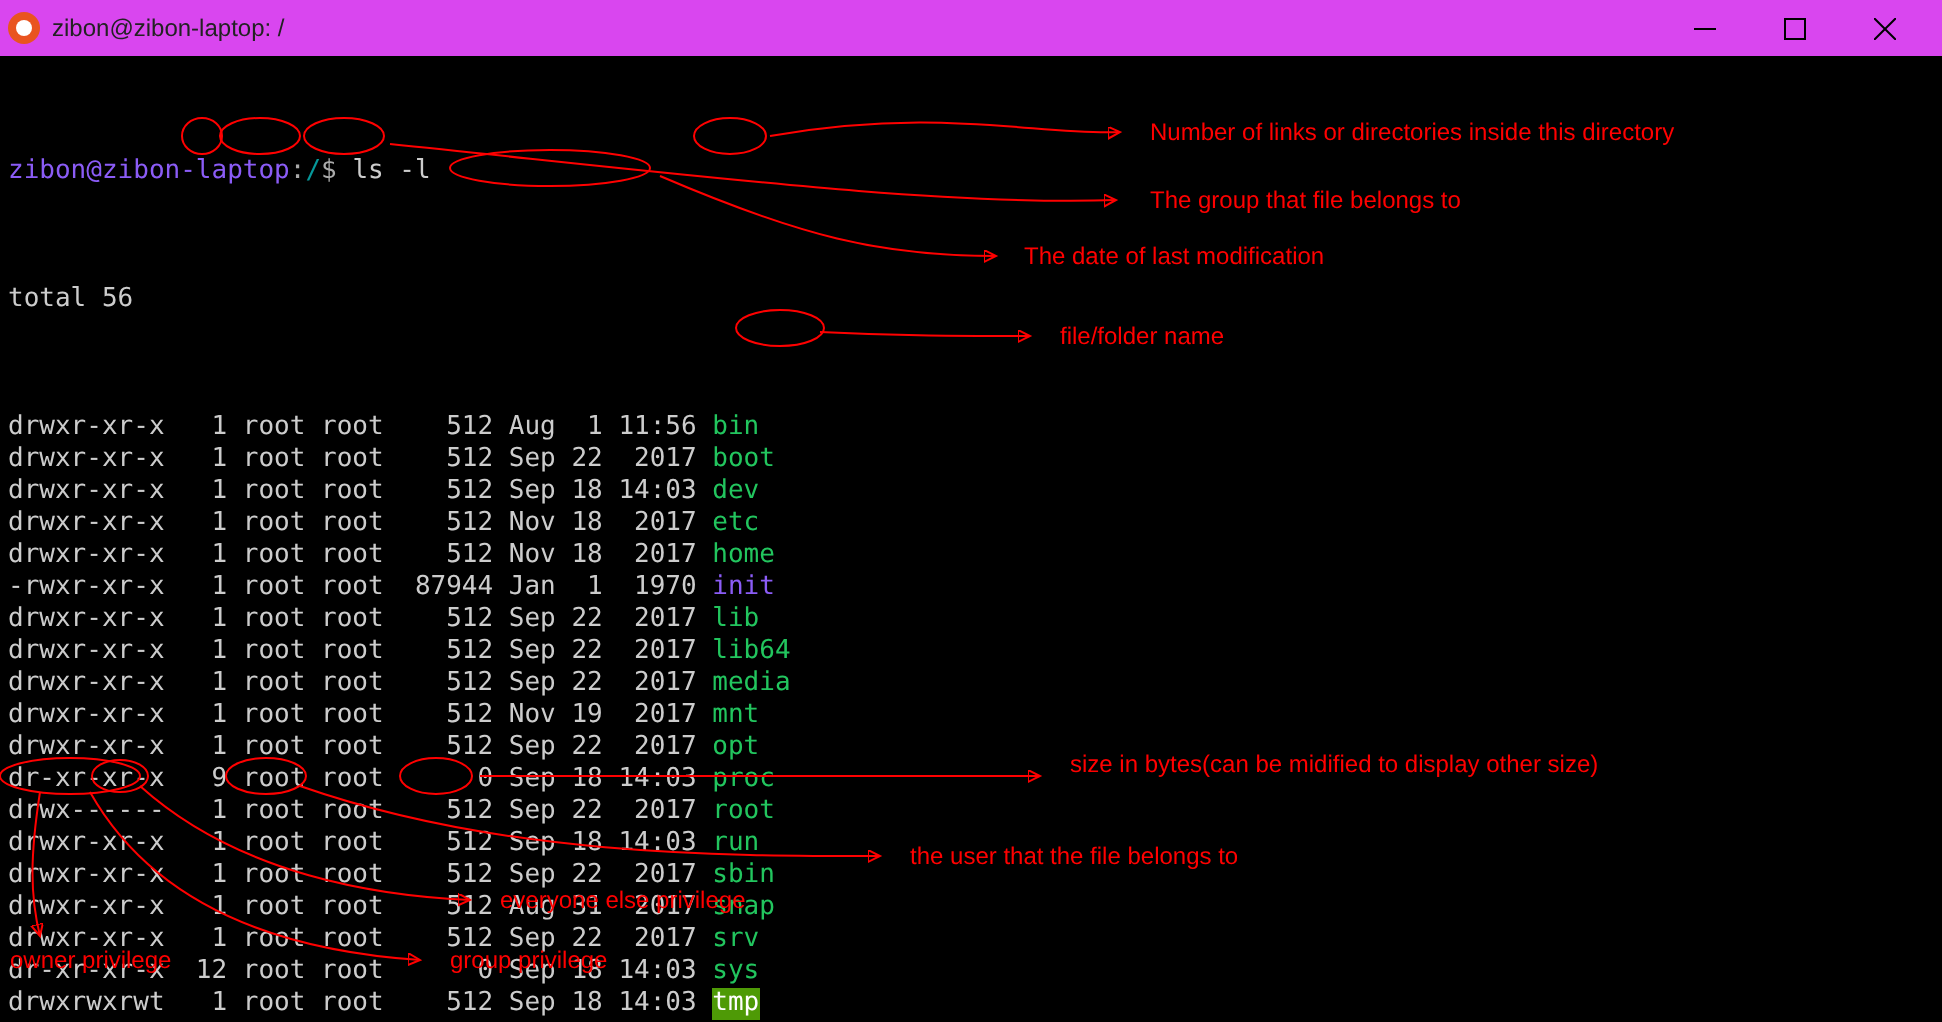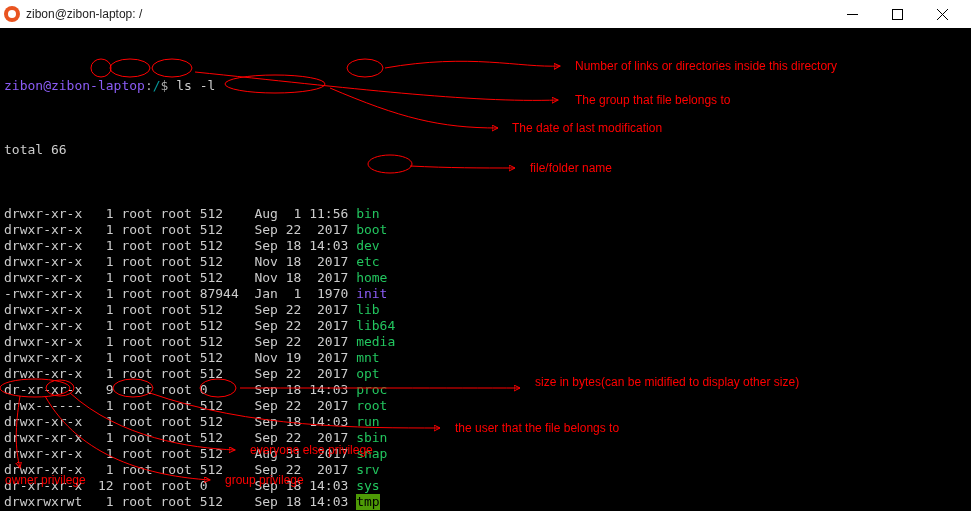--- a/index.html
+++ b/index.html
@@ -1,39 +1,39 @@
 <!DOCTYPE html>
 <html><head>
 <meta charset="utf-8">
 <style>
   html,body{margin:0;padding:0;background:#000;font-family:"DejaVu Sans Mono","Consolas",monospace;font-size:13px;color:#ccc;width:971px;height:511px;overflow:hidden}
   
-  .titlebar{height:28px;background:#ffffff;display:flex;align-items:center;padding:0 6px 0 4px;color:#222;font-family:"Segoe UI",sans-serif;font-size:12px}
+  .titlebar{height:28px;background:#d946ef;display:flex;align-items:center;padding:0 6px 0 4px;color:#222;font-family:"Segoe UI",sans-serif;font-size:12px}
   .ubuntu-badge{width:16px;height:16px;border-radius:50%;background:#e95420;margin-right:6px;position:relative}
   .ubuntu-badge::after{content:"";position:absolute;inset:4px;border-radius:50%;background:#fff}
   .title-txt{flex:0 0 auto}
   .title-spacer{flex:1}
   .win-btn{width:45px;height:28px;display:flex;align-items:center;justify-content:center;color:#000}
   .win-btn svg{width:11px;height:11px;stroke:#000;stroke-width:1;fill:none}
   
   .term{position:relative;padding:2px 4px;white-space:pre;line-height:16px}
   .row{height:16px}
   .c{display:inline-block}
   .green{color:#8b5cf6}
   .cyan{color:#06989a}
   .gray{color:#aaaaaa}
   .blue{color:#22c55e}
   .white{color:#cccccc}
-  .hl-green{background:#4e9a06;color:#000000}
+  .hl-green{background:#4e9a06;color:#ffffff}
   
   .perm {width:11ch}
   .lnk  {width:3ch;text-align:right}
   .own  {width:5ch}
   .grp  {width:5ch}
-  .size {width:6ch;}
+  .size {width:6ch;text-align:right}
   .date {width:13ch}
   .nm   {}
   
   .ann{position:absolute;inset:0;pointer-events:none}
   .ann text{font-family:"Segoe UI",sans-serif;font-size:12px;fill:#ff0000}
   .ann path,.ann ellipse,.ann line{stroke:#ff0000;stroke-width:1;fill:none}
   .marker{fill:#ff0000}
 </style>
 </head>
 <body>
@@ -57,21 +57,21 @@
         <line x1="0" y1="0" x2="11" y2="11"></line>
         <line x1="11" y1="0" x2="0" y2="11"></line>
       </svg>
   </div>
 </div>
 
 <div class="term">
   
   <div class="row"><span class="green">zibon@zibon-laptop</span><span class="gray">:</span><span class="cyan">/</span><span class="gray">$ </span><span class="white">ls -l</span></div>
   
-  <div class="row white">total 66</div>
+  <div class="row white">total 56</div>
   
   <div id="rows"><div class="row"><span class="c perm white">drwxr-xr-x</span><span class="c lnk  white">1</span> <span class="c own  white">root</span><span class="c grp  white">root</span><span class="c size white">512</span> <span class="c date white">Aug  1 11:56</span><span class="c nm blue">bin</span></div><div class="row"><span class="c perm white">drwxr-xr-x</span><span class="c lnk  white">1</span> <span class="c own  white">root</span><span class="c grp  white">root</span><span class="c size white">512</span> <span class="c date white">Sep 22  2017</span><span class="c nm blue">boot</span></div><div class="row"><span class="c perm white">drwxr-xr-x</span><span class="c lnk  white">1</span> <span class="c own  white">root</span><span class="c grp  white">root</span><span class="c size white">512</span> <span class="c date white">Sep 18 14:03</span><span class="c nm blue">dev</span></div><div class="row"><span class="c perm white">drwxr-xr-x</span><span class="c lnk  white">1</span> <span class="c own  white">root</span><span class="c grp  white">root</span><span class="c size white">512</span> <span class="c date white">Nov 18  2017</span><span class="c nm blue">etc</span></div><div class="row"><span class="c perm white">drwxr-xr-x</span><span class="c lnk  white">1</span> <span class="c own  white">root</span><span class="c grp  white">root</span><span class="c size white">512</span> <span class="c date white">Nov 18  2017</span><span class="c nm blue">home</span></div><div class="row"><span class="c perm white">-rwxr-xr-x</span><span class="c lnk  white">1</span> <span class="c own  white">root</span><span class="c grp  white">root</span><span class="c size white">87944</span> <span class="c date white">Jan  1  1970</span><span class="c nm green">init</span></div><div class="row"><span class="c perm white">drwxr-xr-x</span><span class="c lnk  white">1</span> <span class="c own  white">root</span><span class="c grp  white">root</span><span class="c size white">512</span> <span class="c date white">Sep 22  2017</span><span class="c nm blue">lib</span></div><div class="row"><span class="c perm white">drwxr-xr-x</span><span class="c lnk  white">1</span> <span class="c own  white">root</span><span class="c grp  white">root</span><span class="c size white">512</span> <span class="c date white">Sep 22  2017</span><span class="c nm blue">lib64</span></div><div class="row"><span class="c perm white">drwxr-xr-x</span><span class="c lnk  white">1</span> <span class="c own  white">root</span><span class="c grp  white">root</span><span class="c size white">512</span> <span class="c date white">Sep 22  2017</span><span class="c nm blue">media</span></div><div class="row"><span class="c perm white">drwxr-xr-x</span><span class="c lnk  white">1</span> <span class="c own  white">root</span><span class="c grp  white">root</span><span class="c size white">512</span> <span class="c date white">Nov 19  2017</span><span class="c nm blue">mnt</span></div><div class="row"><span class="c perm white">drwxr-xr-x</span><span class="c lnk  white">1</span> <span class="c own  white">root</span><span class="c grp  white">root</span><span class="c size white">512</span> <span class="c date white">Sep 22  2017</span><span class="c nm blue">opt</span></div><div class="row"><span class="c perm white">dr-xr-xr-x</span><span class="c lnk  white">9</span> <span class="c own  white">root</span><span class="c grp  white">root</span><span class="c size white">0</span> <span class="c date white">Sep 18 14:03</span><span class="c nm blue">proc</span></div><div class="row"><span class="c perm white">drwx------</span><span class="c lnk  white">1</span> <span class="c own  white">root</span><span class="c grp  white">root</span><span class="c size white">512</span> <span class="c date white">Sep 22  2017</span><span class="c nm blue">root</span></div><div class="row"><span class="c perm white">drwxr-xr-x</span><span class="c lnk  white">1</span> <span class="c own  white">root</span><span class="c grp  white">root</span><span class="c size white">512</span> <span class="c date white">Sep 18 14:03</span><span class="c nm blue">run</span></div><div class="row"><span class="c perm white">drwxr-xr-x</span><span class="c lnk  white">1</span> <span class="c own  white">root</span><span class="c grp  white">root</span><span class="c size white">512</span> <span class="c date white">Sep 22  2017</span><span class="c nm blue">sbin</span></div><div class="row"><span class="c perm white">drwxr-xr-x</span><span class="c lnk  white">1</span> <span class="c own  white">root</span><span class="c grp  white">root</span><span class="c size white">512</span> <span class="c date white">Aug 31  2017</span><span class="c nm blue">snap</span></div><div class="row"><span class="c perm white">drwxr-xr-x</span><span class="c lnk  white">1</span> <span class="c own  white">root</span><span class="c grp  white">root</span><span class="c size white">512</span> <span class="c date white">Sep 22  2017</span><span class="c nm blue">srv</span></div><div class="row"><span class="c perm white">dr-xr-xr-x</span><span class="c lnk  white">12</span> <span class="c own  white">root</span><span class="c grp  white">root</span><span class="c size white">0</span> <span class="c date white">Sep 18 14:03</span><span class="c nm blue">sys</span></div><div class="row"><span class="c perm white">drwxrwxrwt</span><span class="c lnk  white">1</span> <span class="c own  white">root</span><span class="c grp  white">root</span><span class="c size white">512</span> <span class="c date white">Sep 18 14:03</span><span class="c nm hl-green">tmp</span></div><div class="row"><span class="c perm white">drwxr-xr-x</span><span class="c lnk  white">1</span> <span class="c own  white">root</span><span class="c grp  white">root</span><span class="c size white">512</span> <span class="c date white">Sep 22  2017</span><span class="c nm blue">usr</span></div></div>
   
   
 
   
   <svg class="ann" viewBox="0 0 971 483" preserveAspectRatio="none">
     <defs>
       <marker id="ah" class="marker" markerWidth="8" markerHeight="8" refX="6" refY="3" orient="auto">
         <path d="M0,0 L6,3 L0,6 Z"></path>

